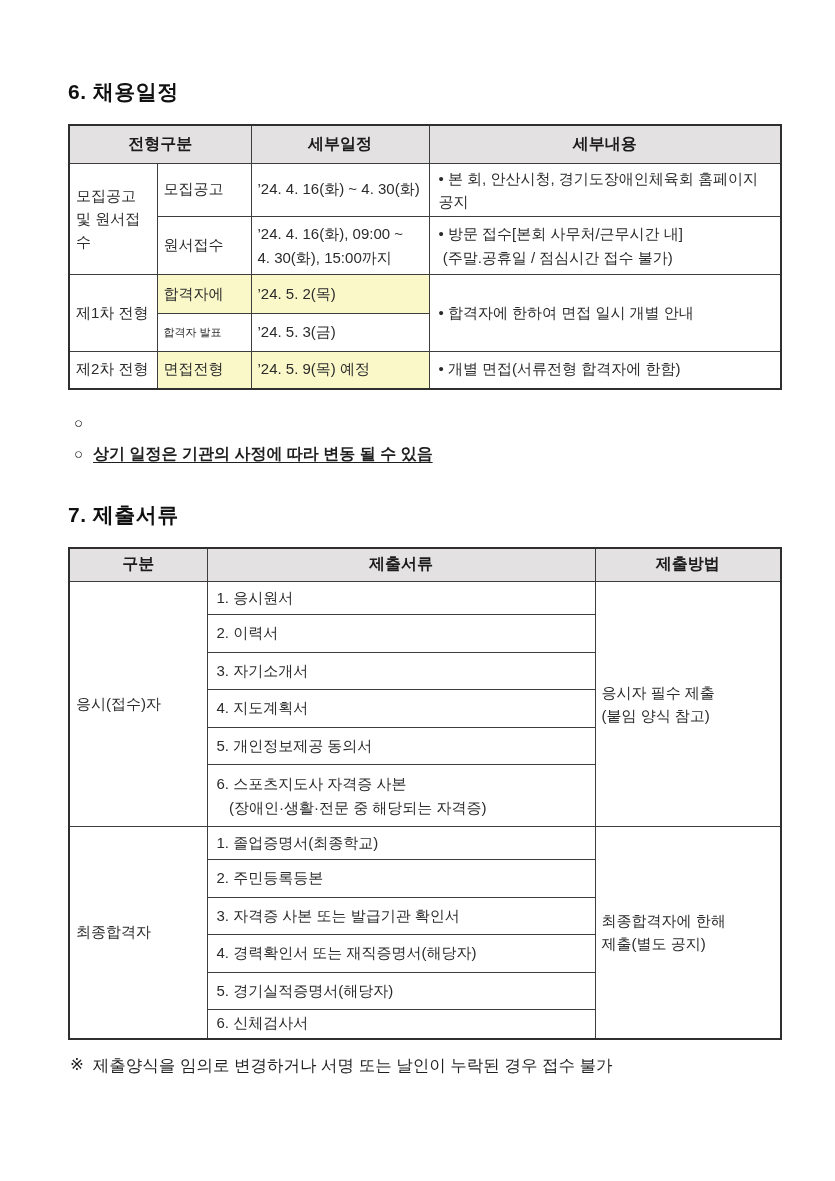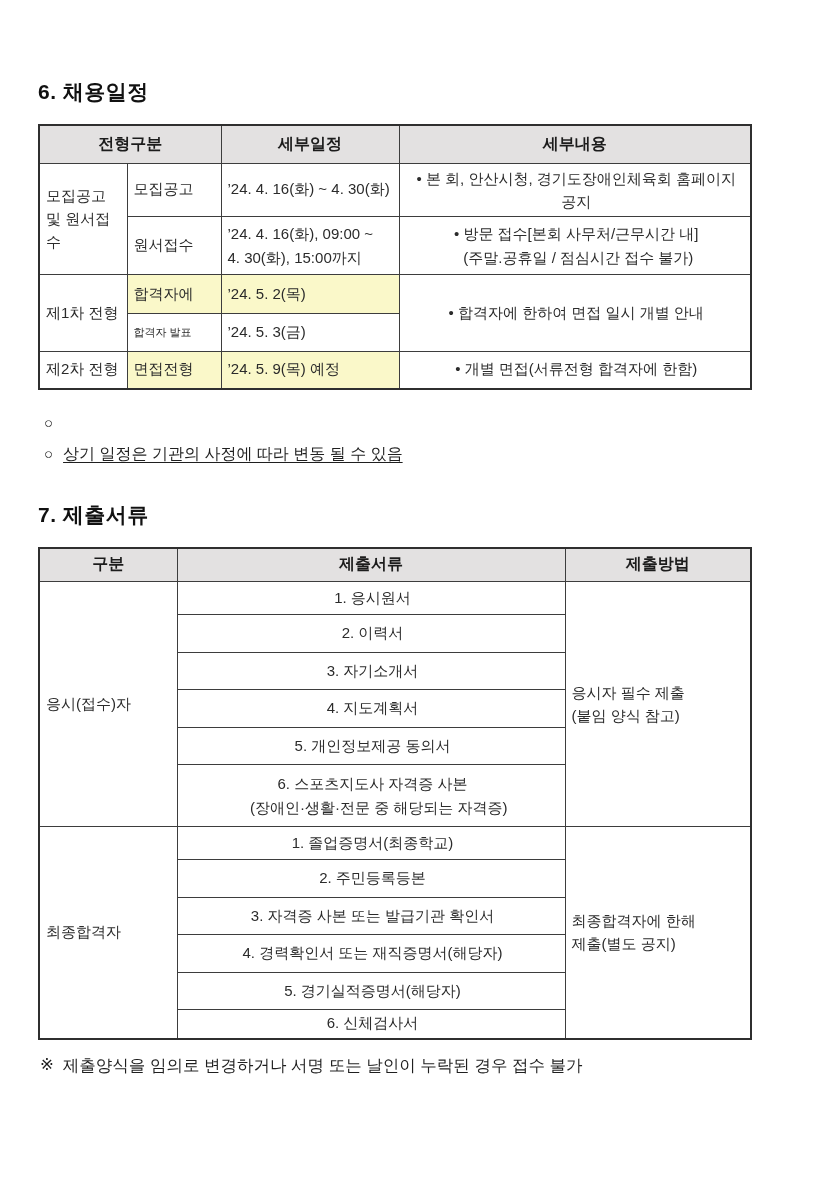--- a/index.html
+++ b/index.html
@@ -5,21 +5,21 @@
   * { margin: 0; padding: 0; box-sizing: border-box; }
   html, body { background: #ffffff; }
   .page {
     position: relative;
     width: 835px;
     height: 1181px;
     margin: 0 auto;
     background: #ffffff;
     font-family: "Liberation Sans", "DejaVu Sans", sans-serif;
     color: #2b2b2b;
-    padding: 78px 61px 0 38px;
+    padding: 78px 61px 0 68px;
   }
   .section-title {
     font-size: 21px;
     font-weight: bold;
     color: #111111;
     margin-bottom: 18px;
     letter-spacing: 0.5px;
   }
   table {
     border-collapse: collapse;
@@ -35,21 +35,21 @@
     padding: 3px 6px;
   }
   th {
     background: #e3e1e1;
     font-weight: bold;
     font-size: 16px;
     text-align: center;
     color: #1c1c1c;
   }
   td.center { text-align: left; }
-  td.left { text-align: center; padding-left: 9px; }
+  td.left { text-align: left; padding-left: 9px; }
   td.multiline { white-space: pre-wrap; line-height: 1.55; }
   td.highlight { background: #faf8c9; }
   .schedule-table tr.h-header { height: 38px; margin-top: 11px; }
   .schedule-table tr.h-r1 { height: 40px; }
   .schedule-table tr.h-r2 { height: 58px; }
   .schedule-table tr.h-r3 { height: 39px; }
   .schedule-table tr.h-r4 { height: 38px; }
   .schedule-table tr.h-r5 { height: 37px; }
   .docs-table tr.h-header { height: 34px; }
   .docs-table tr.h-sm { height: 33px; }
@@ -60,21 +60,21 @@
   .notes { margin-top: 17px; padding-left: 6px; }
   .note-line {
     font-size: 16px;
     line-height: 31px;
     color: #1f1f1f;
     display: flex;
     align-items: baseline;
     gap: 10px;
   }
   .note-marker { font-size: 15px; }
-  .note-strong { font-weight: normal; text-decoration: underline; text-underline-offset: 3px; }
+  .note-strong { font-weight: bold; text-decoration: underline; text-underline-offset: 3px; }
   .section-7 { margin-top: 32px; }
   .footnote {
     margin-top: 15px;
     font-size: 16.5px;
     color: #1f1f1f;
     display: flex;
     gap: 9px;
     padding-left: 2px;
   }
   .smaller { font-size: 11px; }

